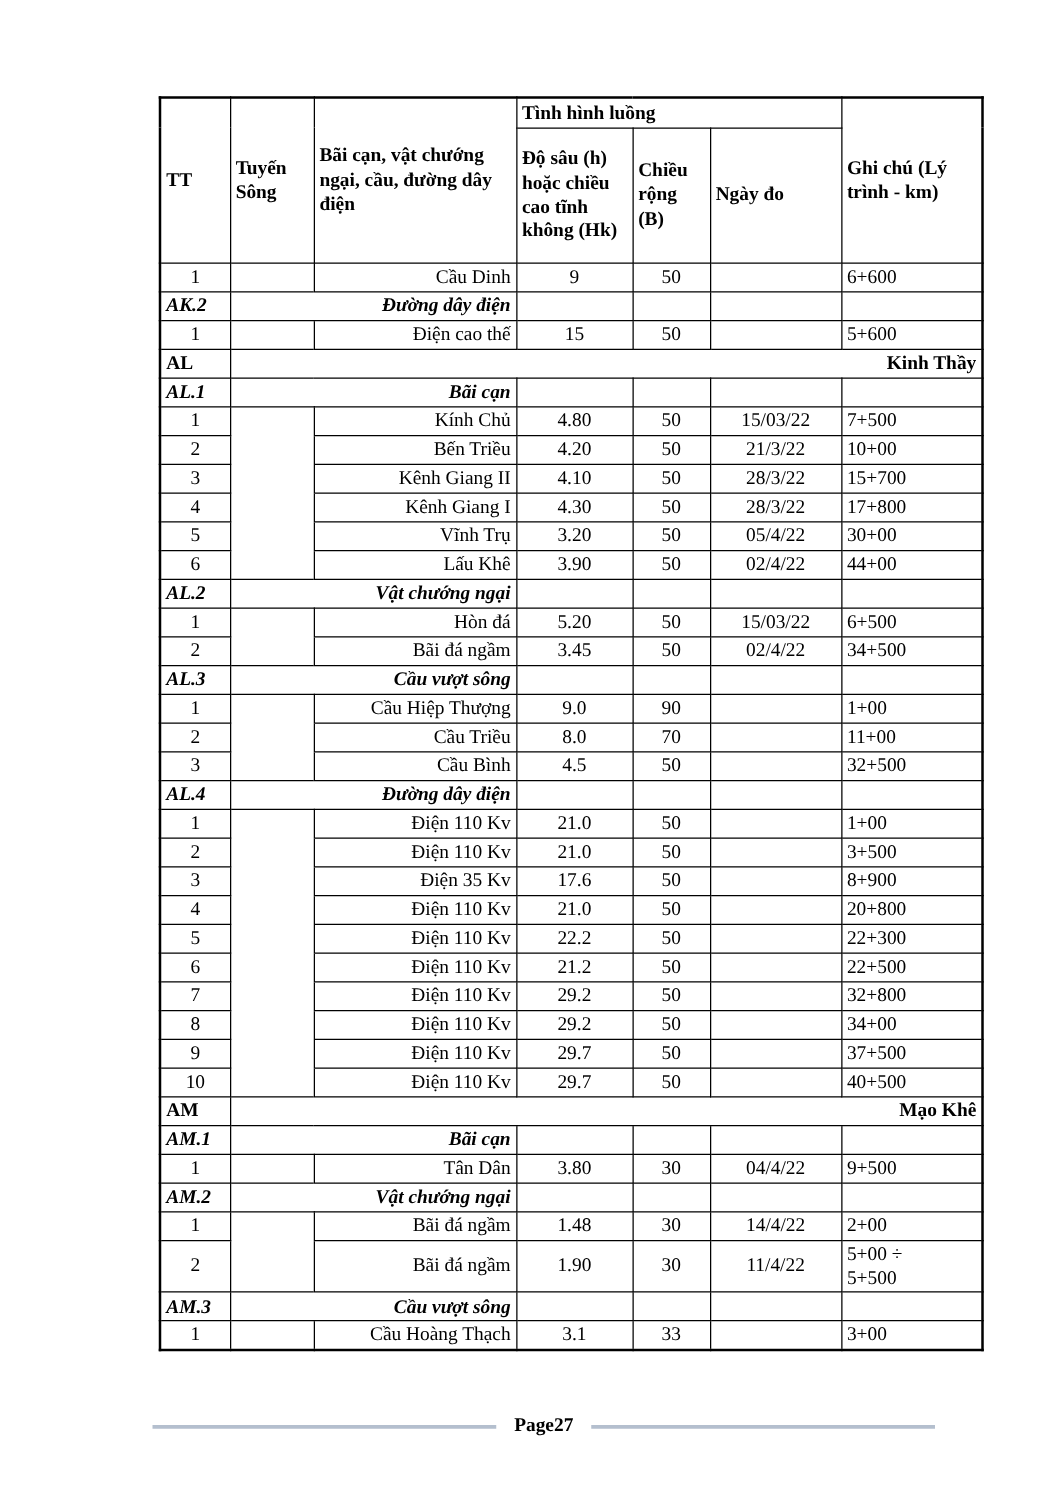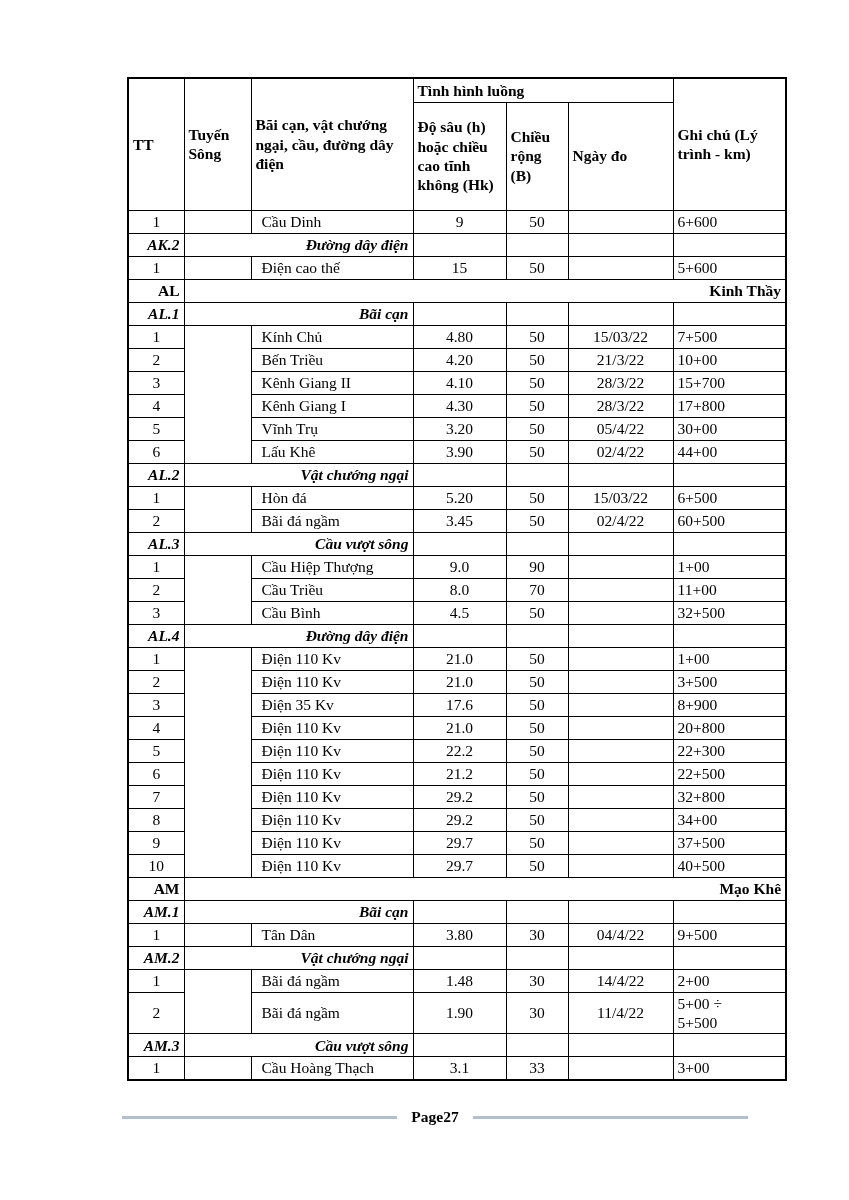--- a/index.html
+++ b/index.html
@@ -36,30 +36,30 @@
   .doc-table{border:2px solid #000;}
   thead th{
     font-weight:bold;
     font-size:15px;
     text-align:left;
   }
   tr.hdr-top{height:24px;}
   tr.hdr-bottom{height:108px;}
   tbody tr{height:23px;}
   td.center{text-align:center;}
-  td.name{text-align:left;padding-left:10px;}
+  td.name{text-align:right;padding-left:10px;}
   td.note{white-space:pre-line;}
   td.merged{border-top:none;border-bottom:none;}
-  td.code{text-align:right;font-weight:bold;}
+  td.code{text-align:left;font-weight:bold;}
   td.code.sub{font-style:italic;}
   td.label{font-weight:bold;padding-left:8px;text-align:right;}
   td.label.sub{font-style:italic;}
   .footer{
     position:absolute;
-    left:122px;top:1108px;
+    left:122px;top:1132px;
     width:626px;
     display:flex;
     align-items:center;
   }
   .footer .rule{
     flex:1;
     height:3px;
     background:#b4bfce;
   }
   .footer .pagenum{
@@ -206,21 +206,21 @@
     <td class="center">15/03/22</td>
     <td class="note">6+500</td>
   </tr>
       <tr>
     <td class="center">2</td>
     <td class="merged"></td>
     <td class="name">Bãi đá ngầm</td>
     <td class="center">3.45</td>
     <td class="center">50</td>
     <td class="center">02/4/22</td>
-    <td class="note">60+500</td>
+    <td class="note">34+500</td>
   </tr>
       <tr>
     <td class="code sub">AL.3</td>
     <td class="label sub" colspan="2">Cầu vượt sông</td>
     <td></td>
     <td></td>
     <td></td>
     <td></td>
   </tr>
       <tr>

